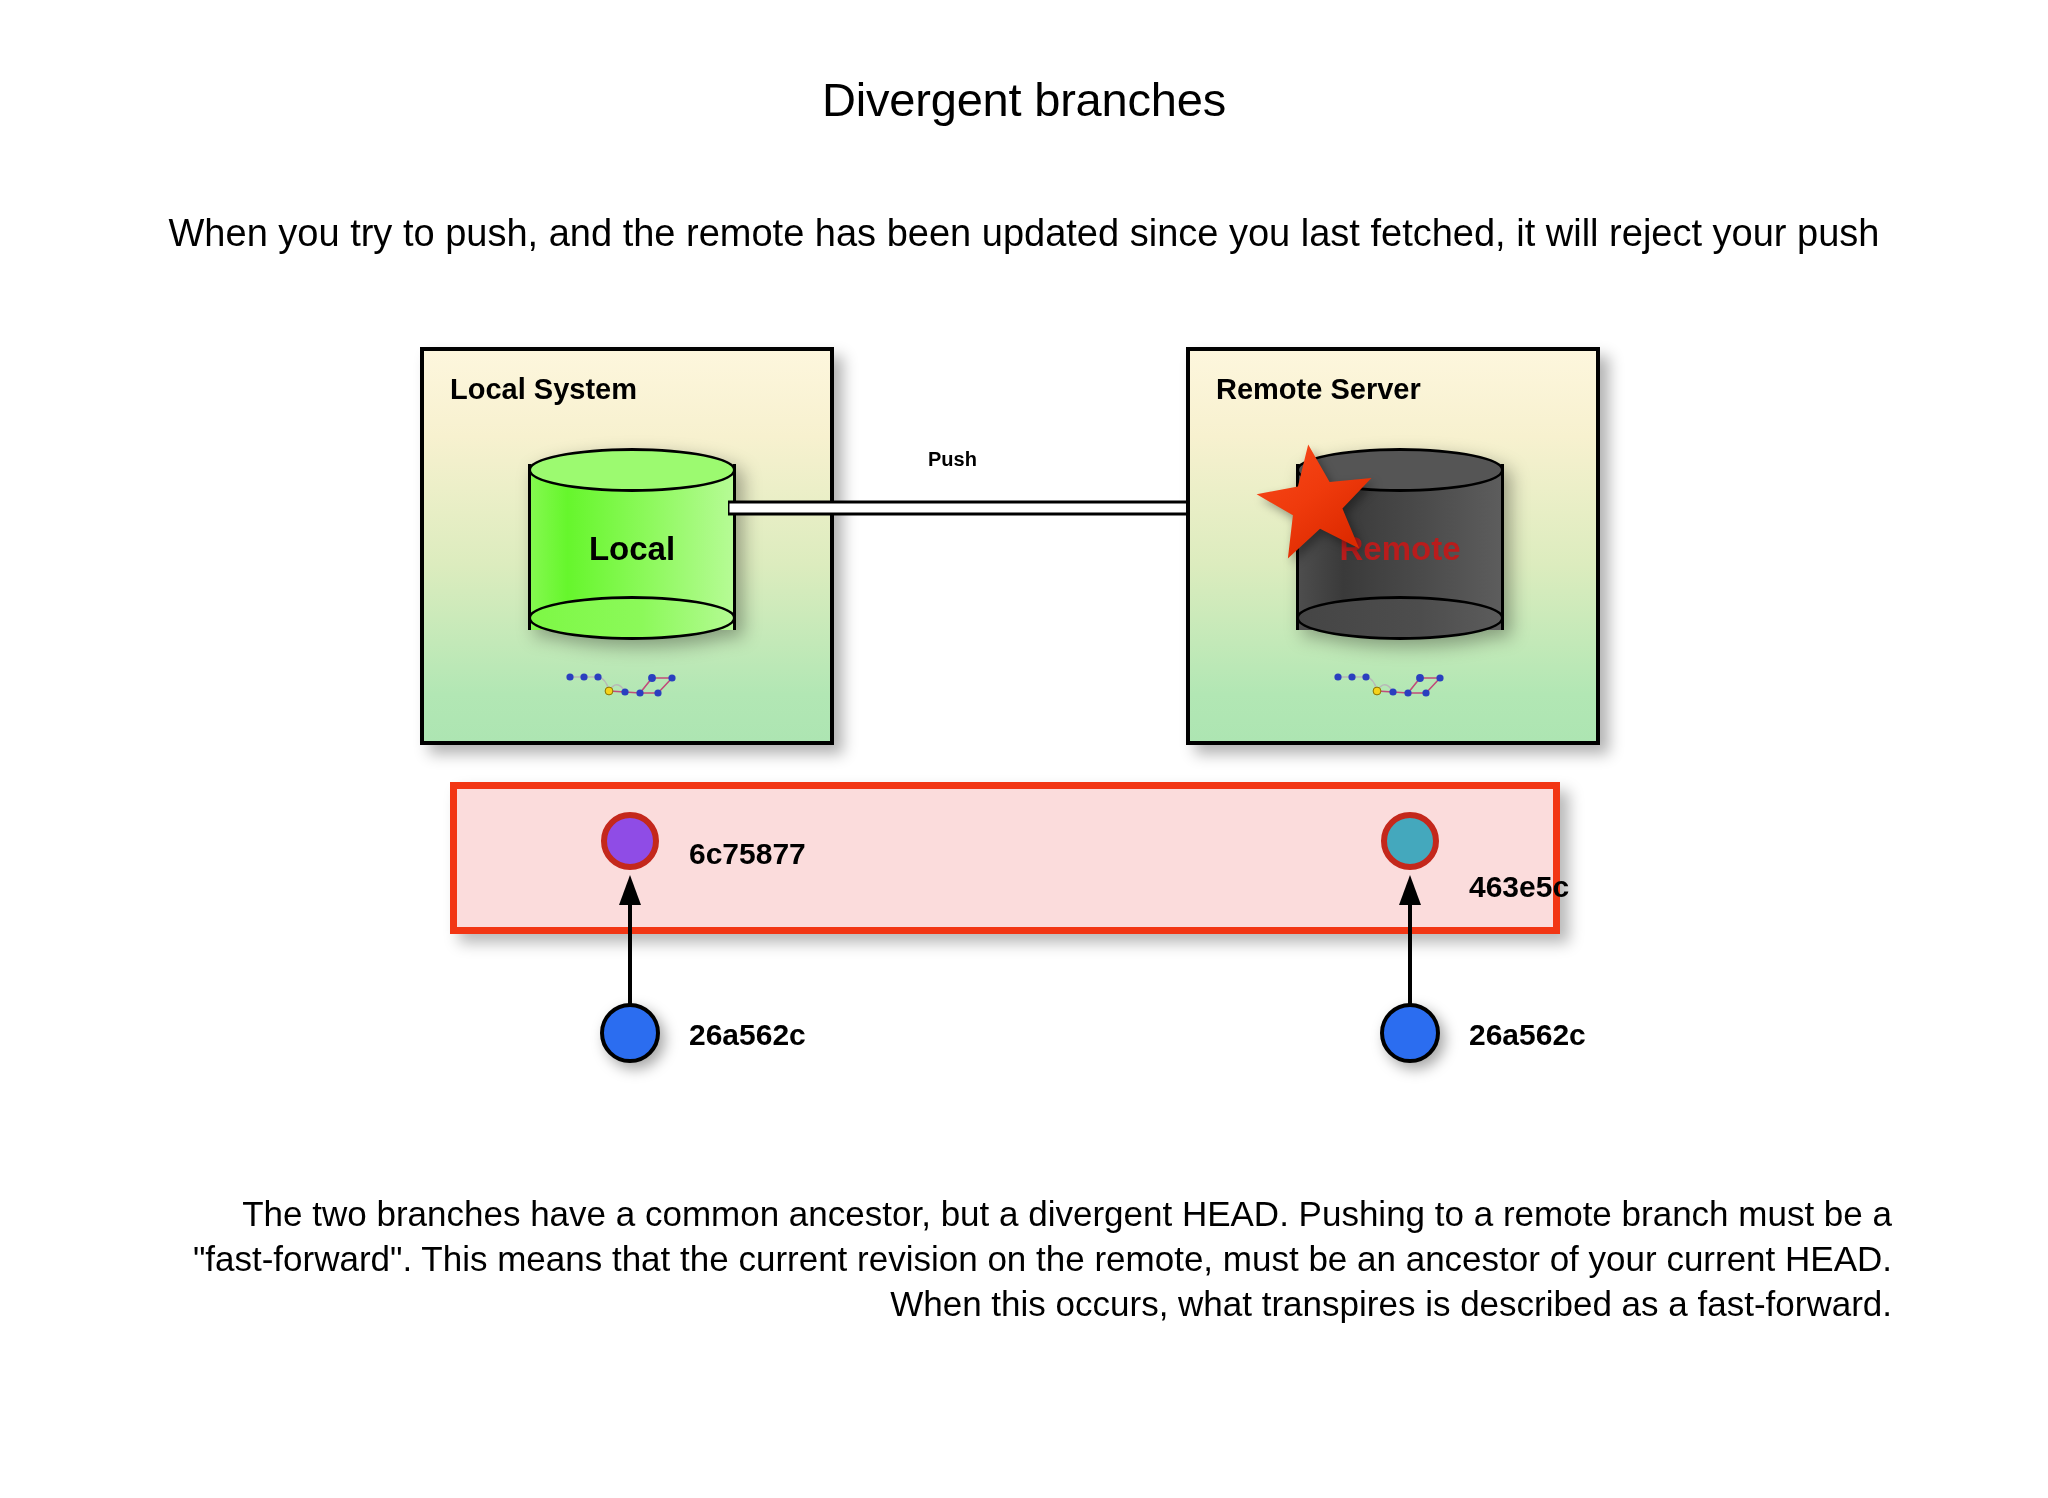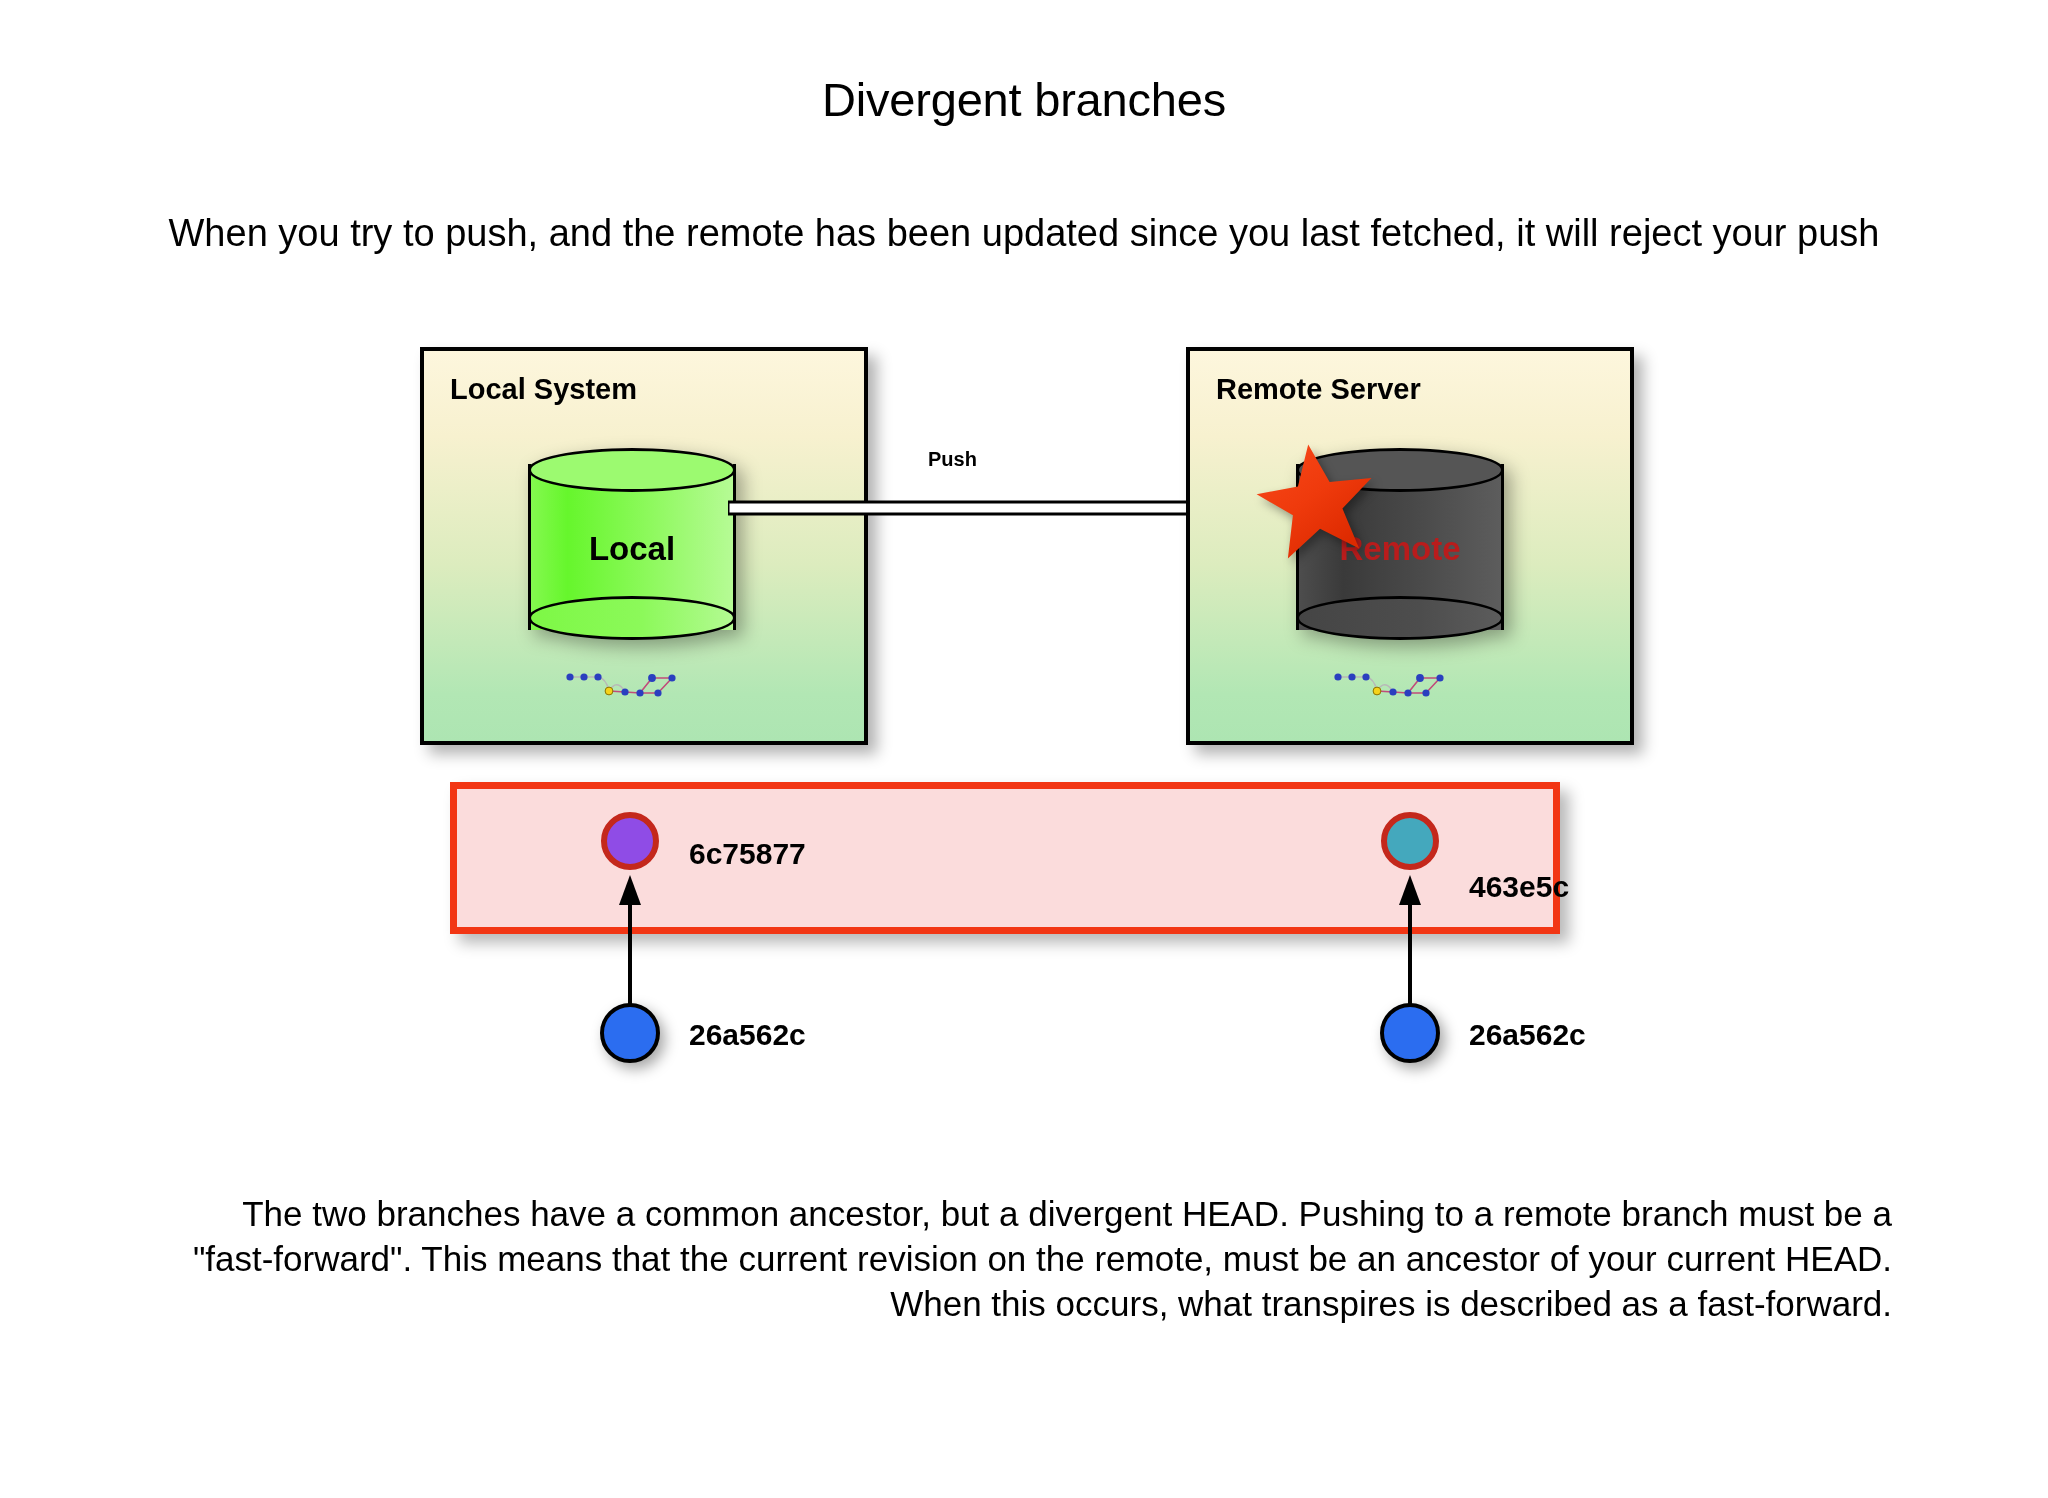--- a/index.html
+++ b/index.html
@@ -35,21 +35,21 @@
     width: 2048px;
     text-align: center;
     font-size: 38px;
     font-weight: normal;
   }
 
   
   .host-box {
     position: absolute;
     top: 347px;
-    width: 448px;
+    width: 414px;
     height: 398px;
     border: 4px solid #000000;
     background: linear-gradient(to bottom, #fdf6dd 0%, #f7f1cf 22%, #dcecbe 55%, #b2e7b4 88%, #ade5b2 100%);
     box-shadow: 9px 9px 14px rgba(0,0,0,0.30);
     box-sizing: border-box;
   }
   #host-box-local  { left: 420px; }
   #host-box-remote { left: 1186px; }
 
   .host-title {

